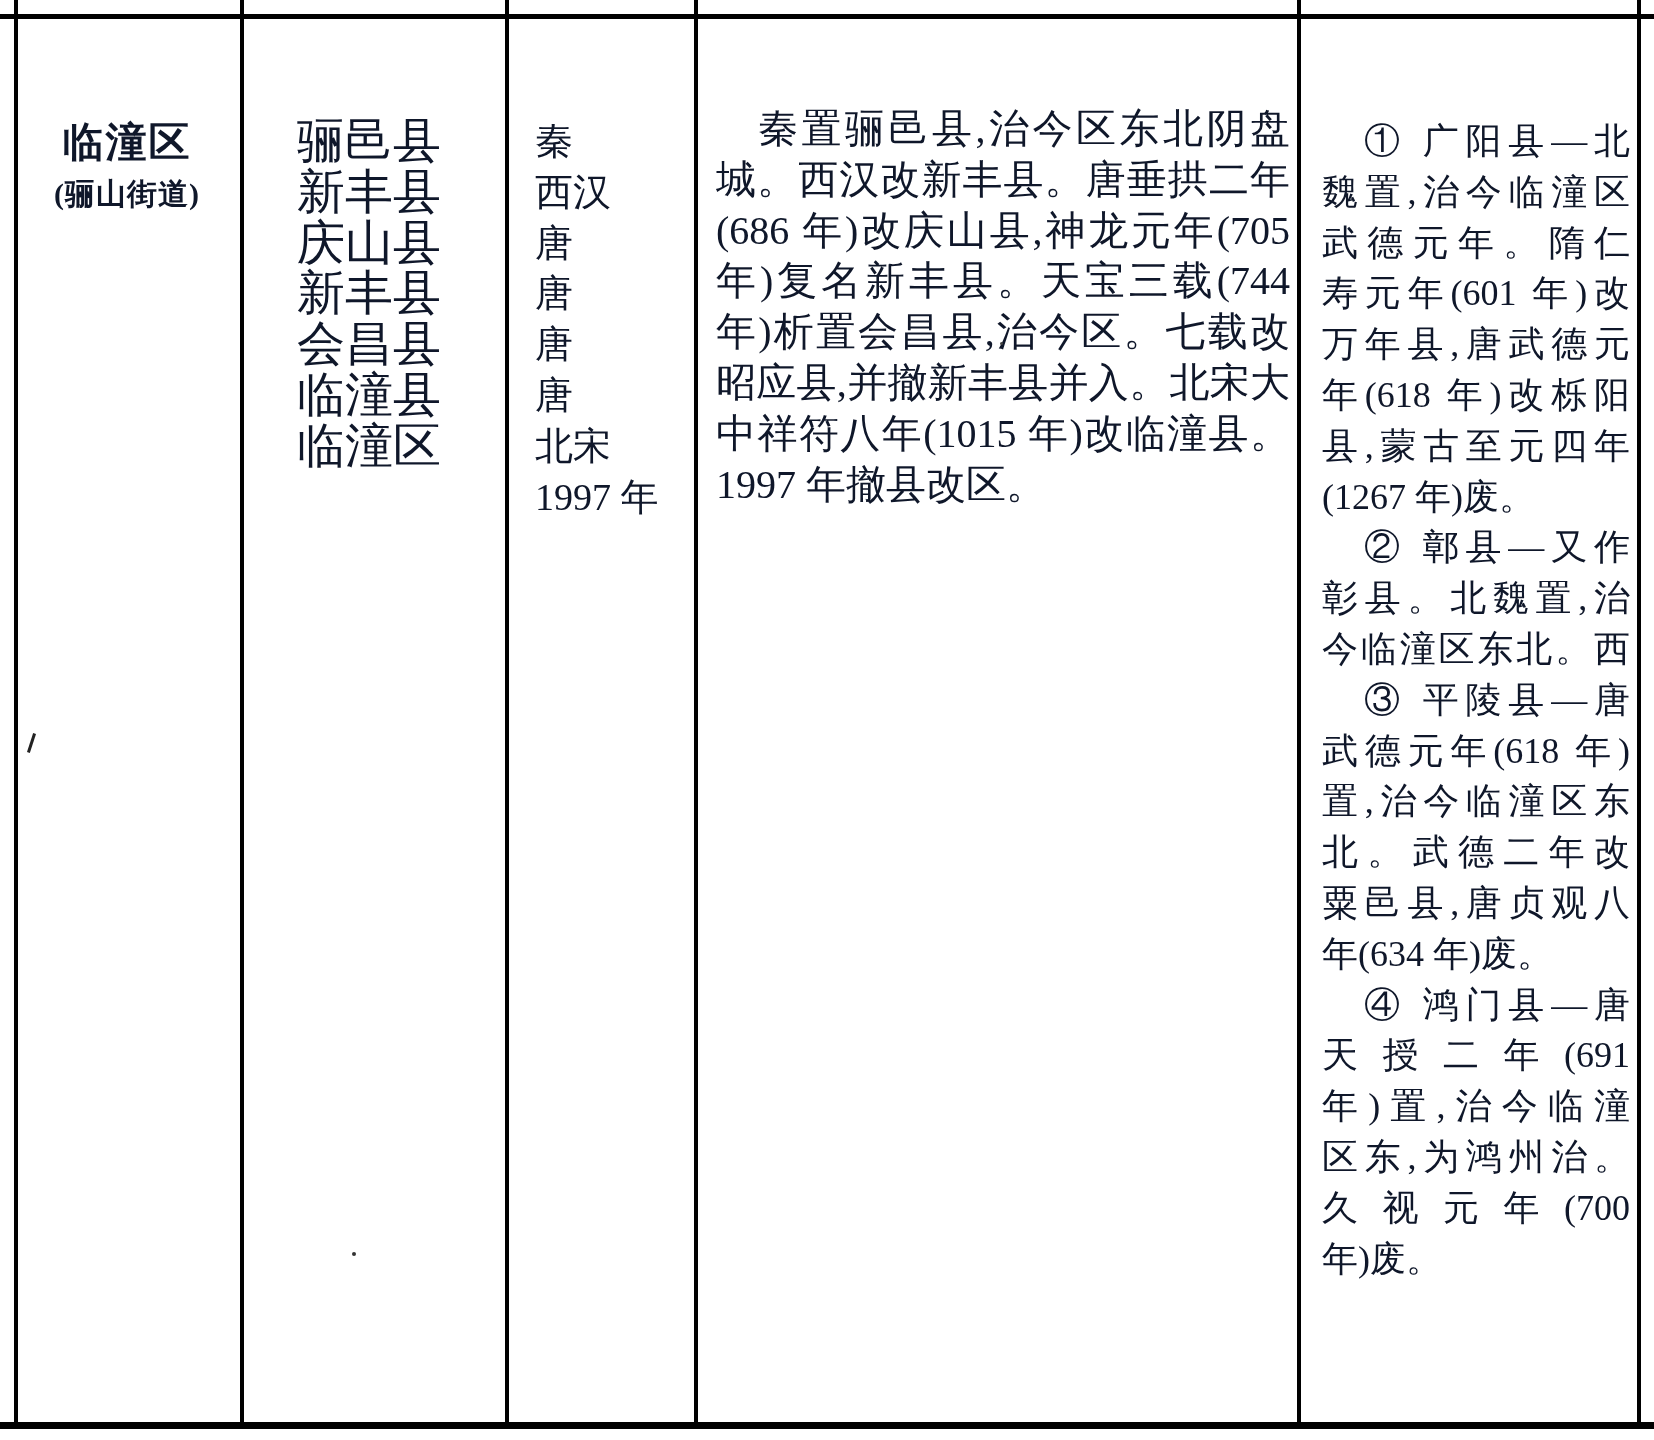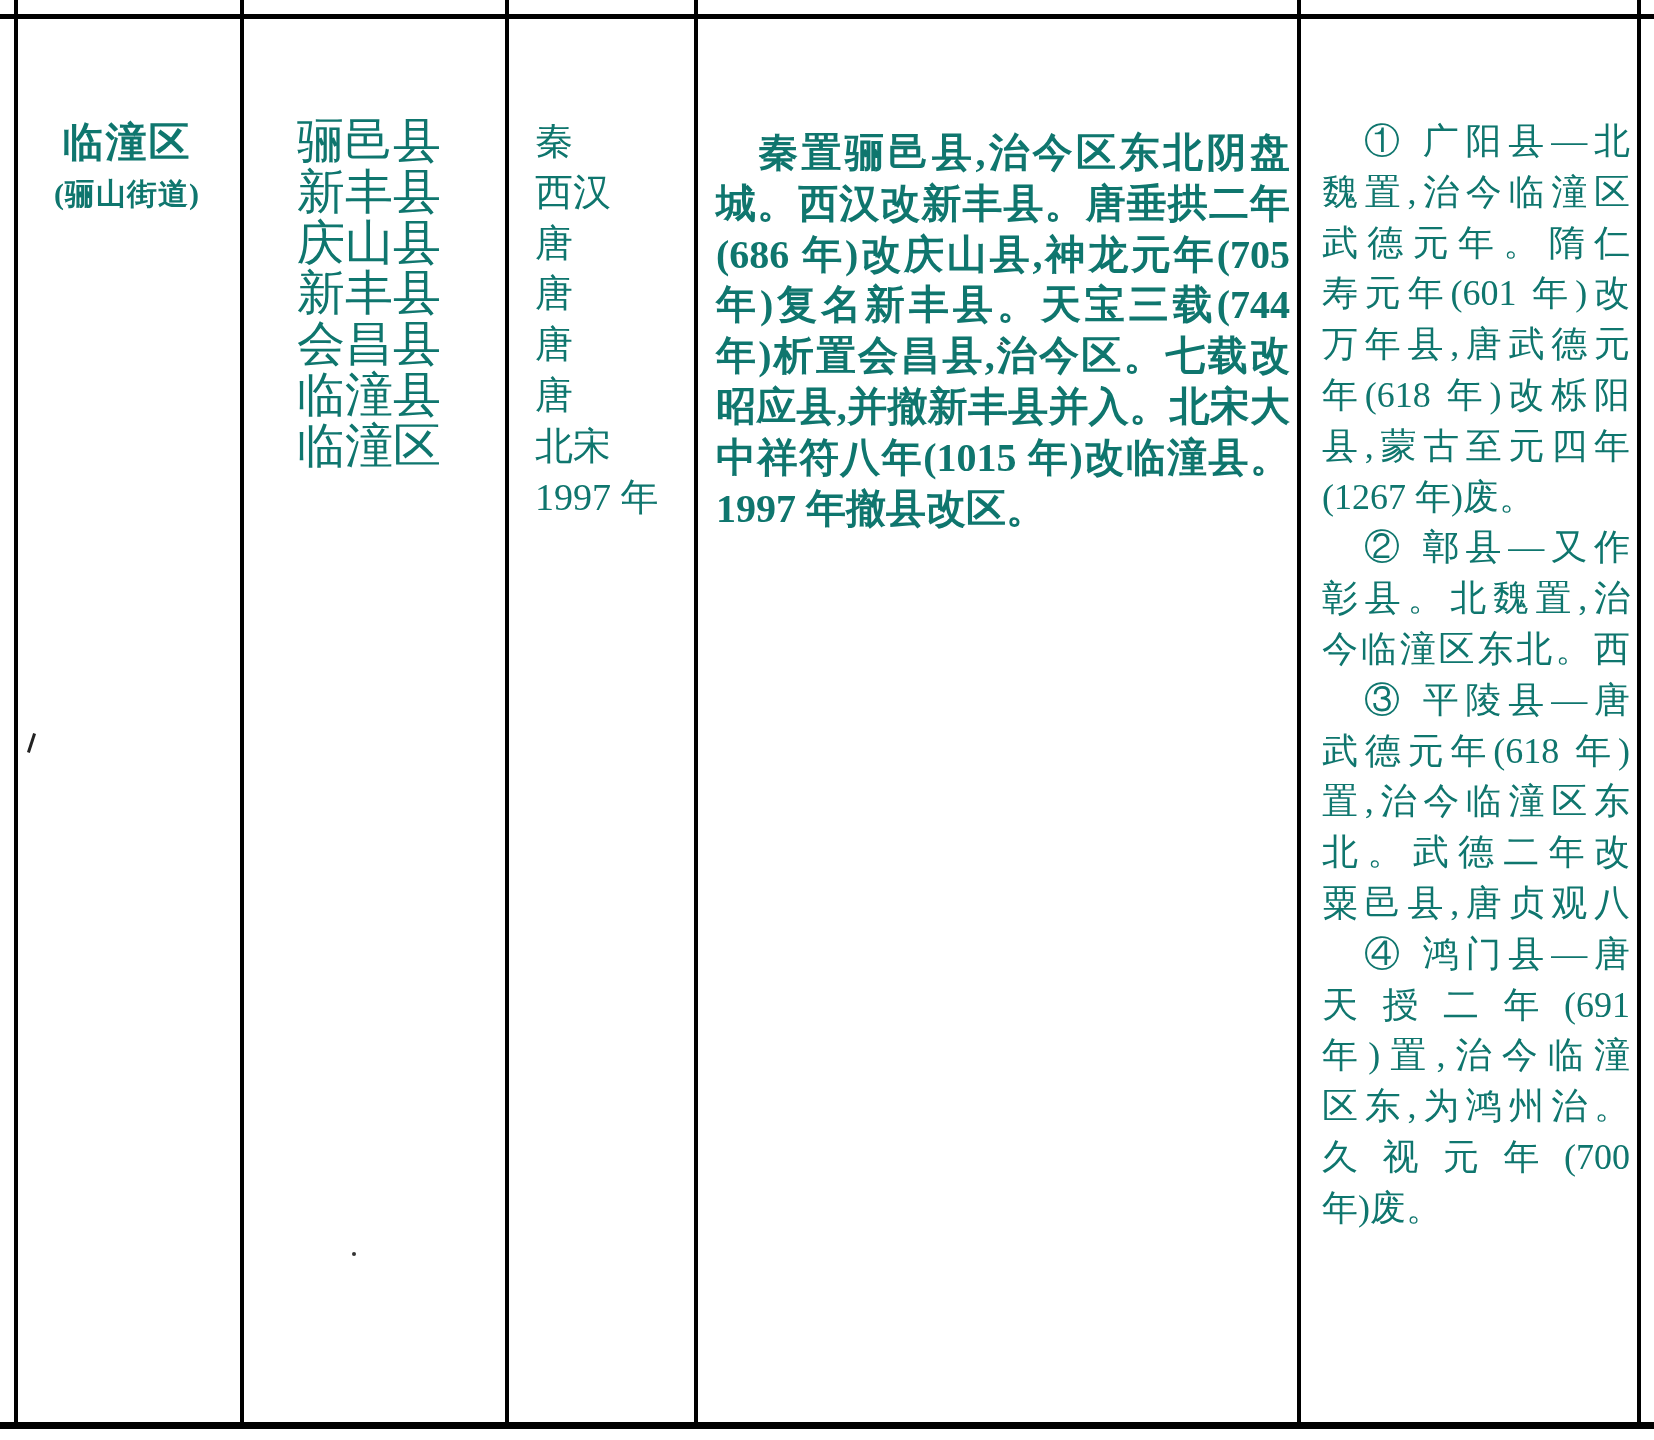--- a/index.html
+++ b/index.html
@@ -2,35 +2,35 @@
 <html><head>
 <meta charset="utf-8">
 <style>
   html,body{margin:0;padding:0;background:#fff;}
   .page{
     position:relative;
     width:1654px;height:1440px;
     background:#fff;
     overflow:hidden;
     font-family:"Liberation Serif","DejaVu Serif",serif;
-    color:#0f766e;
+    color:#0f172a;
   }
   
   .vline{position:absolute;top:0;width:4px;background:#000;}
   .hline{position:absolute;left:0;width:1654px;background:#000;}
   
   .cell{position:absolute;}
   .district-cell{left:18px;top:19px;width:218px;text-align:center;}
   .district-name{margin-top:98px;font-size:41px;font-weight:bold;line-height:51px;letter-spacing:2px;}
   .district-sub{font-size:30px;font-weight:bold;line-height:51px;letter-spacing:1px;}
   .names-cell{left:278px;top:116px;width:220px;}
   .names-cell .nm{font-size:48px;line-height:50.8px;white-space:nowrap;margin-left:19px;}
   .periods-cell{left:535px;top:116px;width:150px;}
   .periods-cell .pd{font-size:38px;line-height:50.8px;white-space:nowrap;}
-  .history-cell{left:716px;top:128px;width:574px;font-weight:bold;}
+  .history-cell{left:716px;top:104px;width:574px;}
   .history-cell .line{font-size:40px;line-height:50.8px;}
   .notes-cell{left:1322px;top:116px;width:308px;}
   .notes-cell .line{font-size:36px;line-height:50.8px;}
   .line{text-align:justify;text-align-last:justify;}
   .line.end{text-align:left;text-align-last:left;}
   .line.indent{text-indent:42px;}
   
   .tick{position:absolute;left:30px;top:733px;width:3px;height:20px;background:#222;transform:rotate(18deg);}
   .speck1{position:absolute;left:352px;top:1252px;width:4px;height:4px;background:#333;border-radius:50%;}
   .speck2{position:absolute;left:1000px;top:342px;width:3px;height:3px;background:#444;border-radius:50%;}
@@ -96,20 +96,21 @@
     <div class="line">县,蒙古至元四年</div>
     <div class="line end">(1267 年)废。</div>
     <div class="line indent">② 鄣县—又作</div>
     <div class="line">彰县。北魏置,治</div>
     <div class="line">今临潼区东北。西</div>
     <div class="line indent">③ 平陵县—唐</div>
     <div class="line">武德元年(618 年)</div>
     <div class="line">置,治今临潼区东</div>
     <div class="line">北。武德二年改</div>
     <div class="line">粟邑县,唐贞观八</div>
+    <div class="line end">年(634 年)废。</div>
     <div class="line indent">④ 鸿门县—唐</div>
     <div class="line">天授二年(691</div>
     <div class="line">年)置,治今临潼</div>
     <div class="line">区东,为鸿州治。</div>
     <div class="line">久视元年(700</div>
     <div class="line end">年)废。</div>
   </div>
 
   <div class="tick"></div>
   <div class="speck1"></div>

